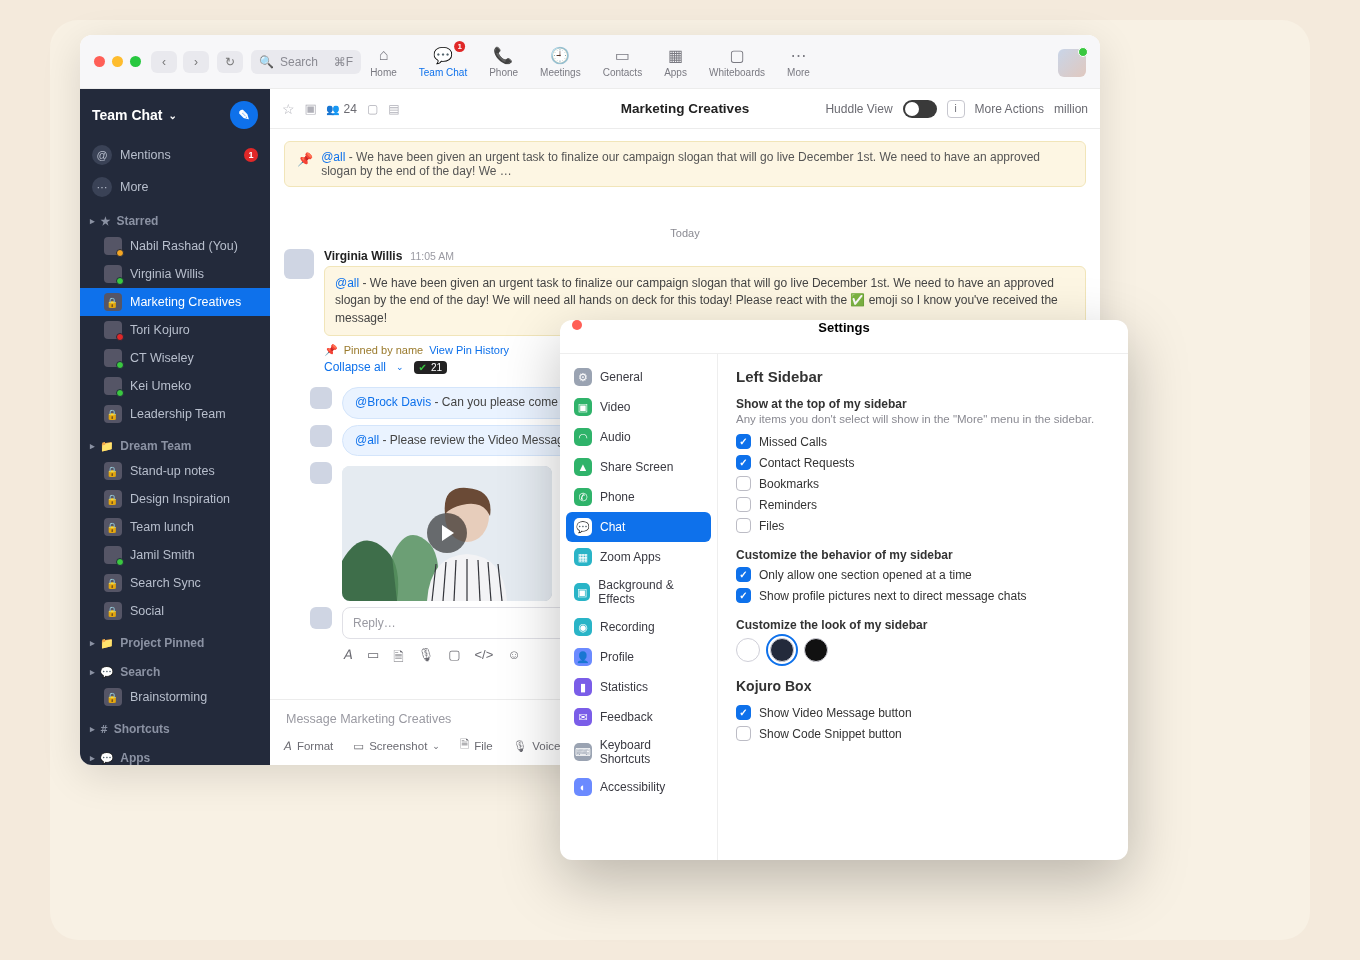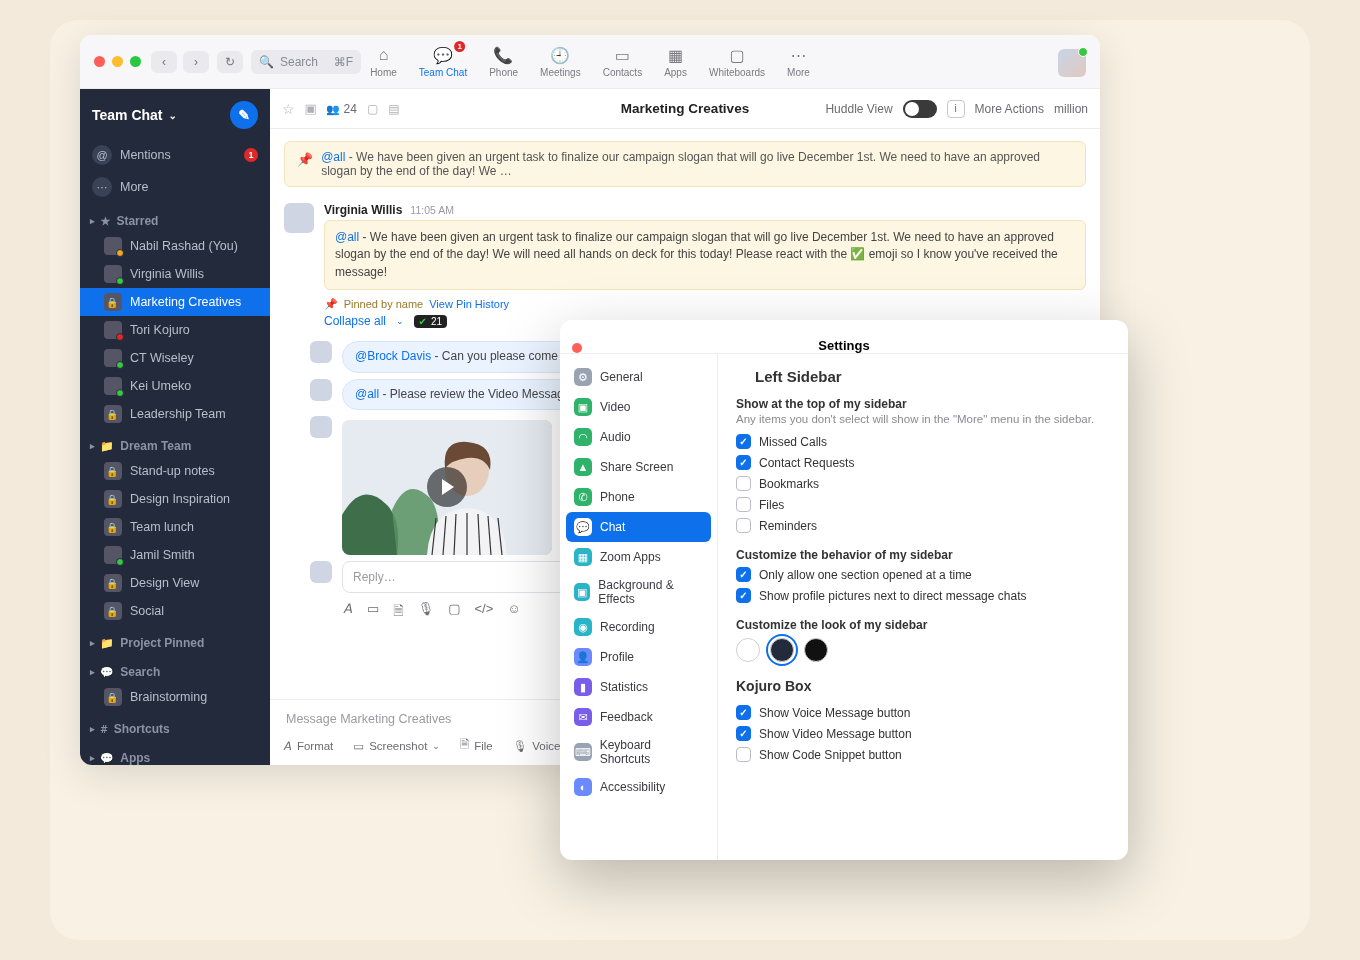--- a/index.html
+++ b/index.html
@@ -66,30 +66,30 @@
   .vidthumb .play{position:absolute;left:50%;top:50%;transform:translate(-50%,-50%);width:40px;height:40px;border-radius:50%;background:rgba(0,0,0,.55);display:flex;align-items:center;justify-content:center;}
   .vidthumb .play::after{content:'';border-left:12px solid #fff;border-top:8px solid transparent;border-bottom:8px solid transparent;margin-left:2px;}
   .vidthumb svg{position:absolute;inset:0;}
   .reply-tools{display:flex;gap:14px;padding:8px 2px;color:#6b6b72;font-size:13px;}
   .compose-box{border-top:1px solid #ececec;padding:8px 14px 10px;}
   .compose-box .cin{color:#9a9aa2;font-size:12.5px;padding:4px 2px 10px;}
   .compose-box .crow{display:flex;gap:20px;color:#6b6b72;font-size:11.5px;align-items:center;}
   .crow .it{display:flex;align-items:center;gap:5px;}
   
   .settings { position:absolute; left:560px; top:320px; width:568px; height:540px; background:#fff; border-radius:12px; box-shadow:0 20px 60px rgba(0,0,0,.25); overflow:hidden; display:flex; flex-direction:column;}
-  .set-tb{height:34px;display:flex;align-items:flex-end;padding:0 12px;border-bottom:1px solid #eee;position:relative;}
+  .set-tb{height:34px;display:flex;align-items:flex-start;padding:0 12px;border-bottom:1px solid #eee;position:relative;}
   .set-tb .sdot{width:10px;height:10px;border-radius:50%;background:#ff5f57;}
   .set-tb .stitle{position:absolute;left:50%;transform:translateX(-50%);font-weight:700;font-size:13px;}
   .set-body{flex:1;display:flex;min-height:0;}
   .set-nav{width:158px;border-right:1px solid #eee;padding:8px 6px;font-size:12px;}
   .set-nav .nitem{display:flex;align-items:center;gap:8px;padding:6px 8px;border-radius:6px;color:#3a3a42;cursor:pointer;}
   .set-nav .nitem.sel{background:#0e71eb;color:#fff;}
   .set-nav .nic{width:18px;height:18px;border-radius:5px;display:flex;align-items:center;justify-content:center;font-size:11px;color:#fff;}
   .set-pane{flex:1;padding:14px 18px;overflow:auto;font-size:12px;color:#333;}
-  .set-pane h3{font-size:15px;font-weight:800;margin-bottom:10px;margin-left:19px;}
+  .set-pane h3{font-size:15px;font-weight:800;margin-bottom:10px;}
   .set-pane h4{font-size:14px;font-weight:800;margin:16px 0 8px;}
   .set-pane .sub{font-size:12px;font-weight:700;margin:12px 0 2px;}
   .set-pane .help{font-size:11.5px;color:#8a8a92;margin-bottom:6px;}
   .chk{display:flex;align-items:center;gap:8px;padding:3px 0;}
   .chk .box{width:15px;height:15px;border-radius:4px;border:1.5px solid #bcbcc5;display:flex;align-items:center;justify-content:center;}
   .chk.on .box{background:#0e71eb;border-color:#0e71eb;}
   .chk.on .box::after{content:'✓';color:#fff;font-size:10px;font-weight:700;}
   .swatches{display:flex;gap:10px;margin-top:6px;}
   .sw{width:24px;height:24px;border-radius:50%;border:1.5px solid #cfcfd8;}
   .sw.sel{outline:2px solid #0e71eb;outline-offset:2px;}
@@ -243,21 +243,21 @@
               <span>Team lunch</span>
             </div>
             <div class="sb-item">
               <span class="av">
                 <span class="pres g"></span>
               </span>
               <span>Jamil Smith</span>
             </div>
             <div class="sb-item">
               <span class="av">🔒</span>
-              <span>Design View</span>
+              <span>Search Sync</span>
             </div>
             <div class="sb-item">
               <span class="av">🔒</span>
               <span>Social</span>
             </div>
             <div class="sb-section">
               <span class="caret">▸</span>
               <span class="gly" style="font-size:11px;">📁</span>
               <span>Project Pinned</span>
             </div>
@@ -302,20 +302,21 @@
           </div>
         </div>
 
         <div class="pinbar">
           <span class="pin gly">📌</span>
           <div>
             <span class="link">@all</span><span> - We have been given an urgent task to finalize our campaign slogan that will go live December 1st. We need to have an approved slogan by the end of the day! We …</span>
           </div>
         </div>
 
+        <div class="day">Today</div>
 
         <div class="msg">
           <div class="mava"></div>
           <div style="flex:1;min-width:0;">
             <div class="mhead">
               <span style="font-weight:600;">Virginia Willis</span>
               <span class="ts">11:05 AM</span>
             </div>
             <div class="bubble">
               <span class="link">@all</span><span dataär="" any=""> - We have been given an urgent task to finalize our campaign slogan that will go live December 1st. We need to have an approved slogan by the end of the day! We will need all hands on deck for this today! Please react with the ✅ emoji so I know you've received the message!</span>
@@ -491,25 +492,25 @@
             <div class="chk on">
               <span class="box"></span>
               <span>Contact Requests</span>
             </div>
             <div class="chk">
               <span class="box"></span>
               <span>Bookmarks</span>
             </div>
             <div class="chk">
               <span class="box"></span>
+              <span>Reminders</span>
+            </div>
+            <div class="chk">
+              <span class="box"></span>
               <span>Files</span>
-            </div>
-            <div class="chk">
-              <span class="box"></span>
-              <span>Reminders</span>
             </div>
           </div>
         <div class="sub">Customize the behavior of my sidebar</div>
         <div id="beh-items">
             <div class="chk on">
               <span class="box"></span>
               <span>Only allow one section opened at a time</span>
             </div>
             <div class="chk on">
               <span class="box"></span>
@@ -519,24 +520,20 @@
         <div class="sub">Customize the look of my sidebar</div>
         <div class="swatches" id="swatches">
             <div class="sw" style="background: rgb(255, 255, 255);"></div>
             <div class="sw sel" style="background: rgb(35, 42, 59);"></div>
             <div class="sw" style="background: rgb(17, 17, 17);"></div>
           </div>
         <h4>Kojuro Box</h4>
         <div id="comp-items">
             <div class="chk on">
               <span class="box"></span>
-              <span>Show Voice Message button</span>
-            </div>
-            <div class="chk on">
-              <span class="box"></span>
               <span>Show Video Message button</span>
             </div>
             <div class="chk">
               <span class="box"></span>
               <span>Show Code Snippet button</span>
             </div>
           </div>
       </div>
     </div>
   </div>

